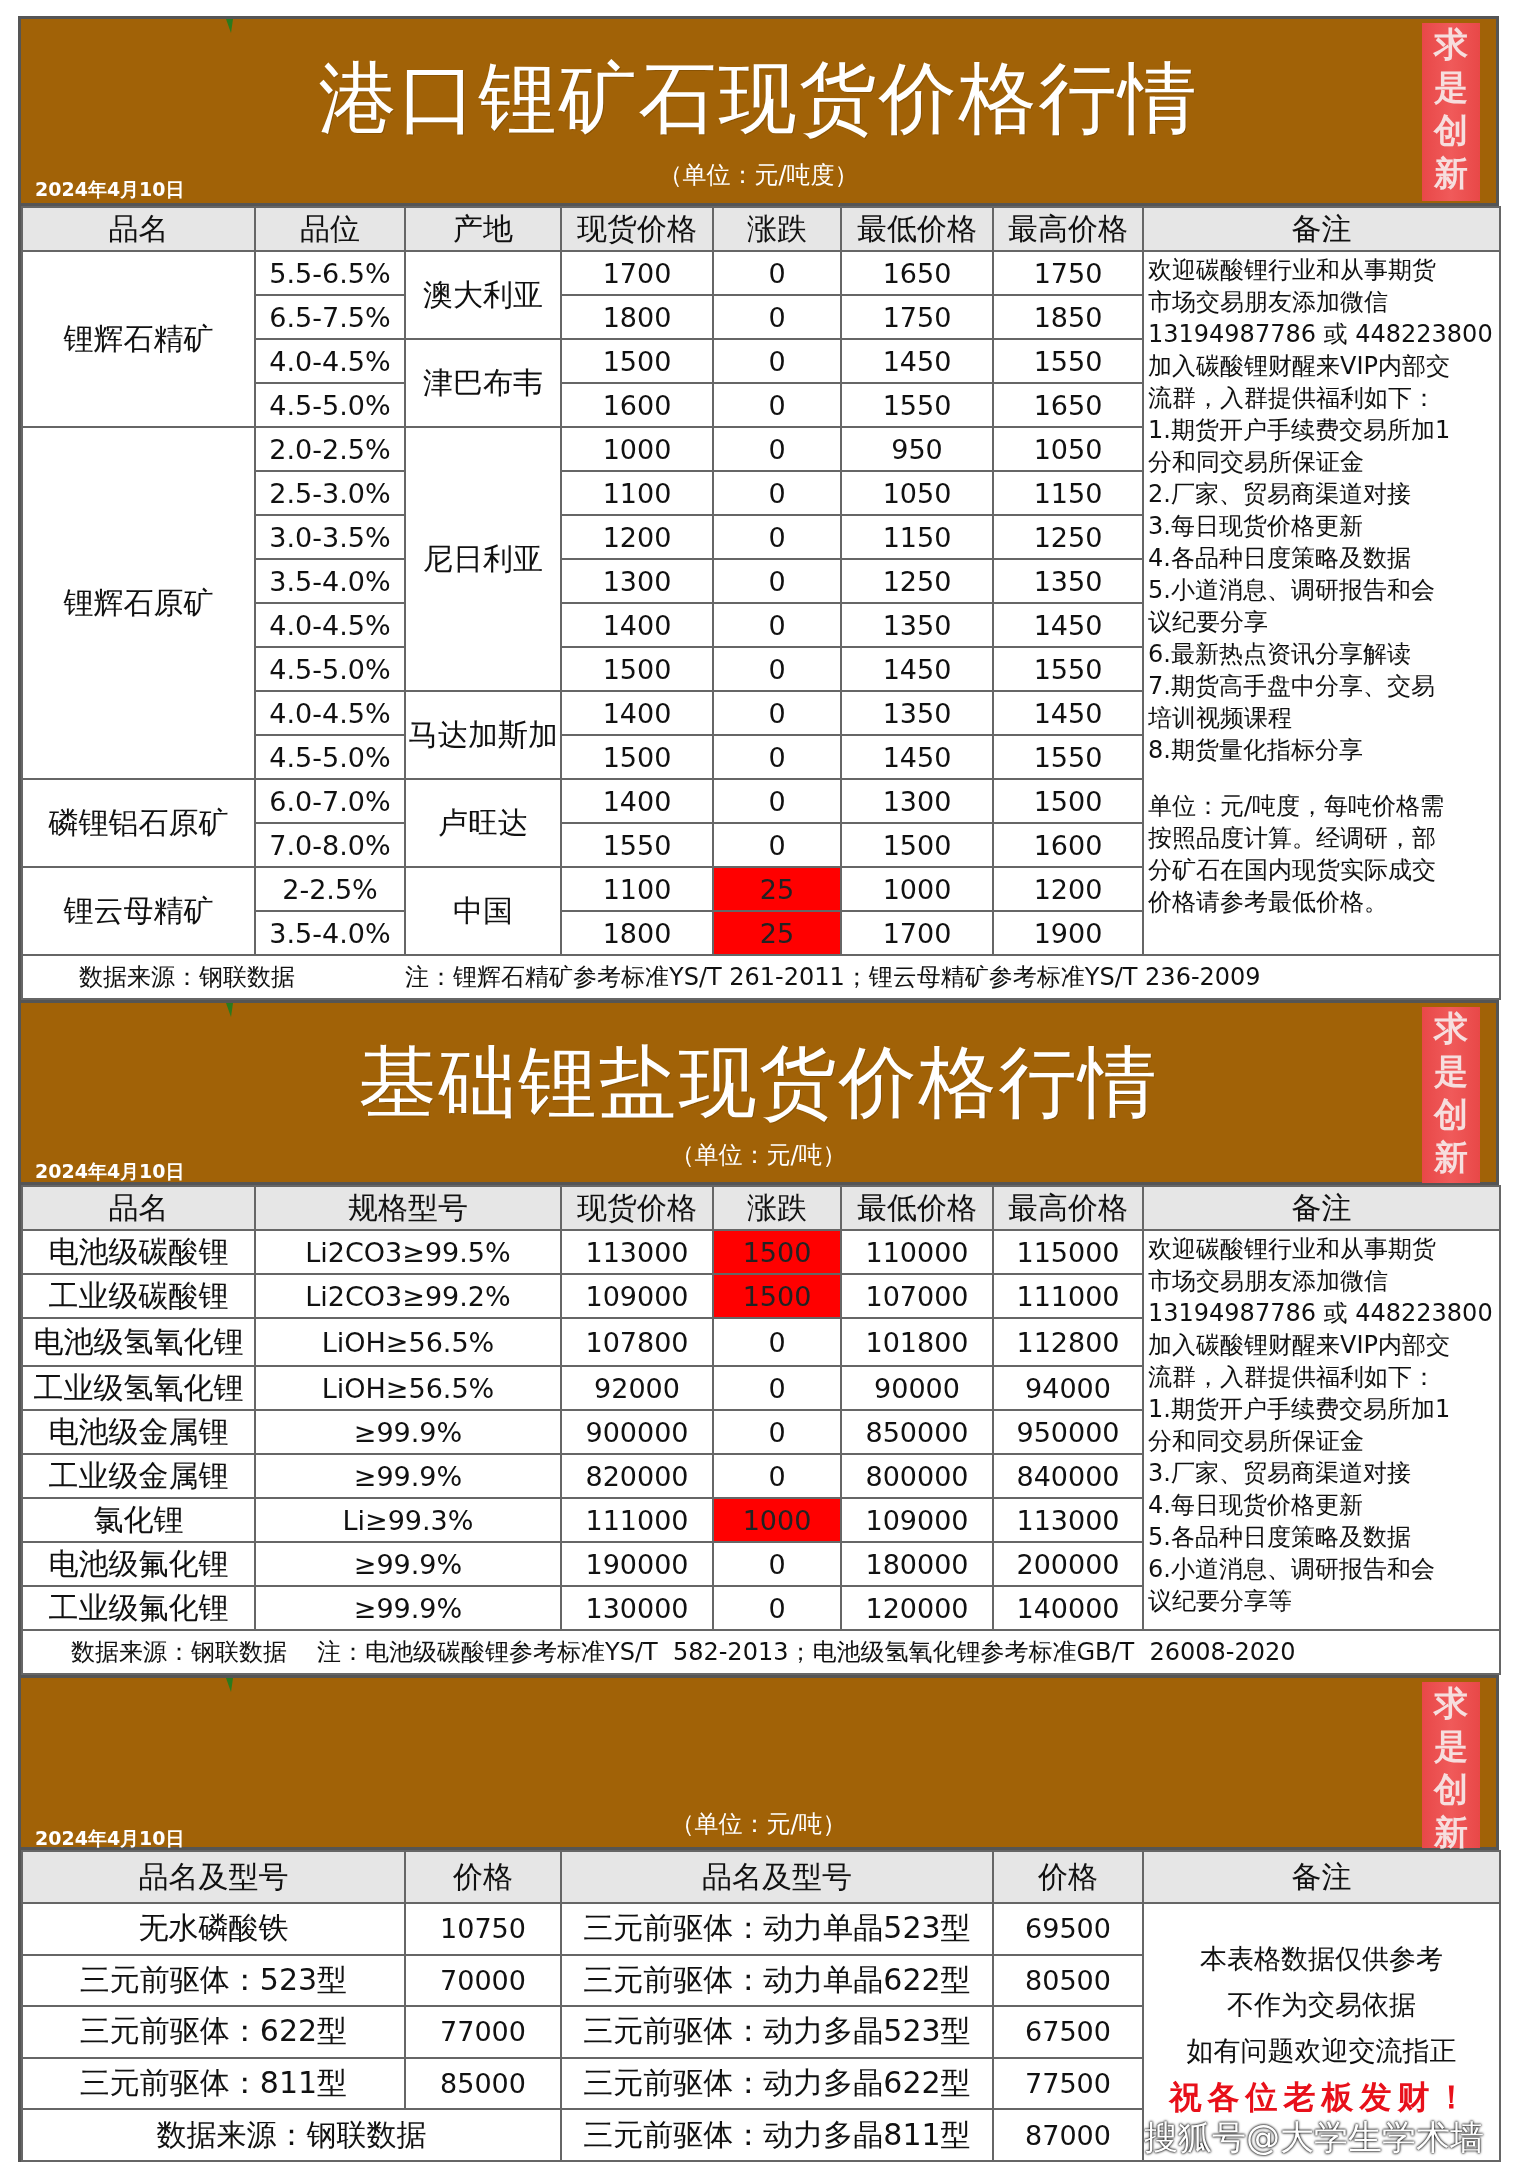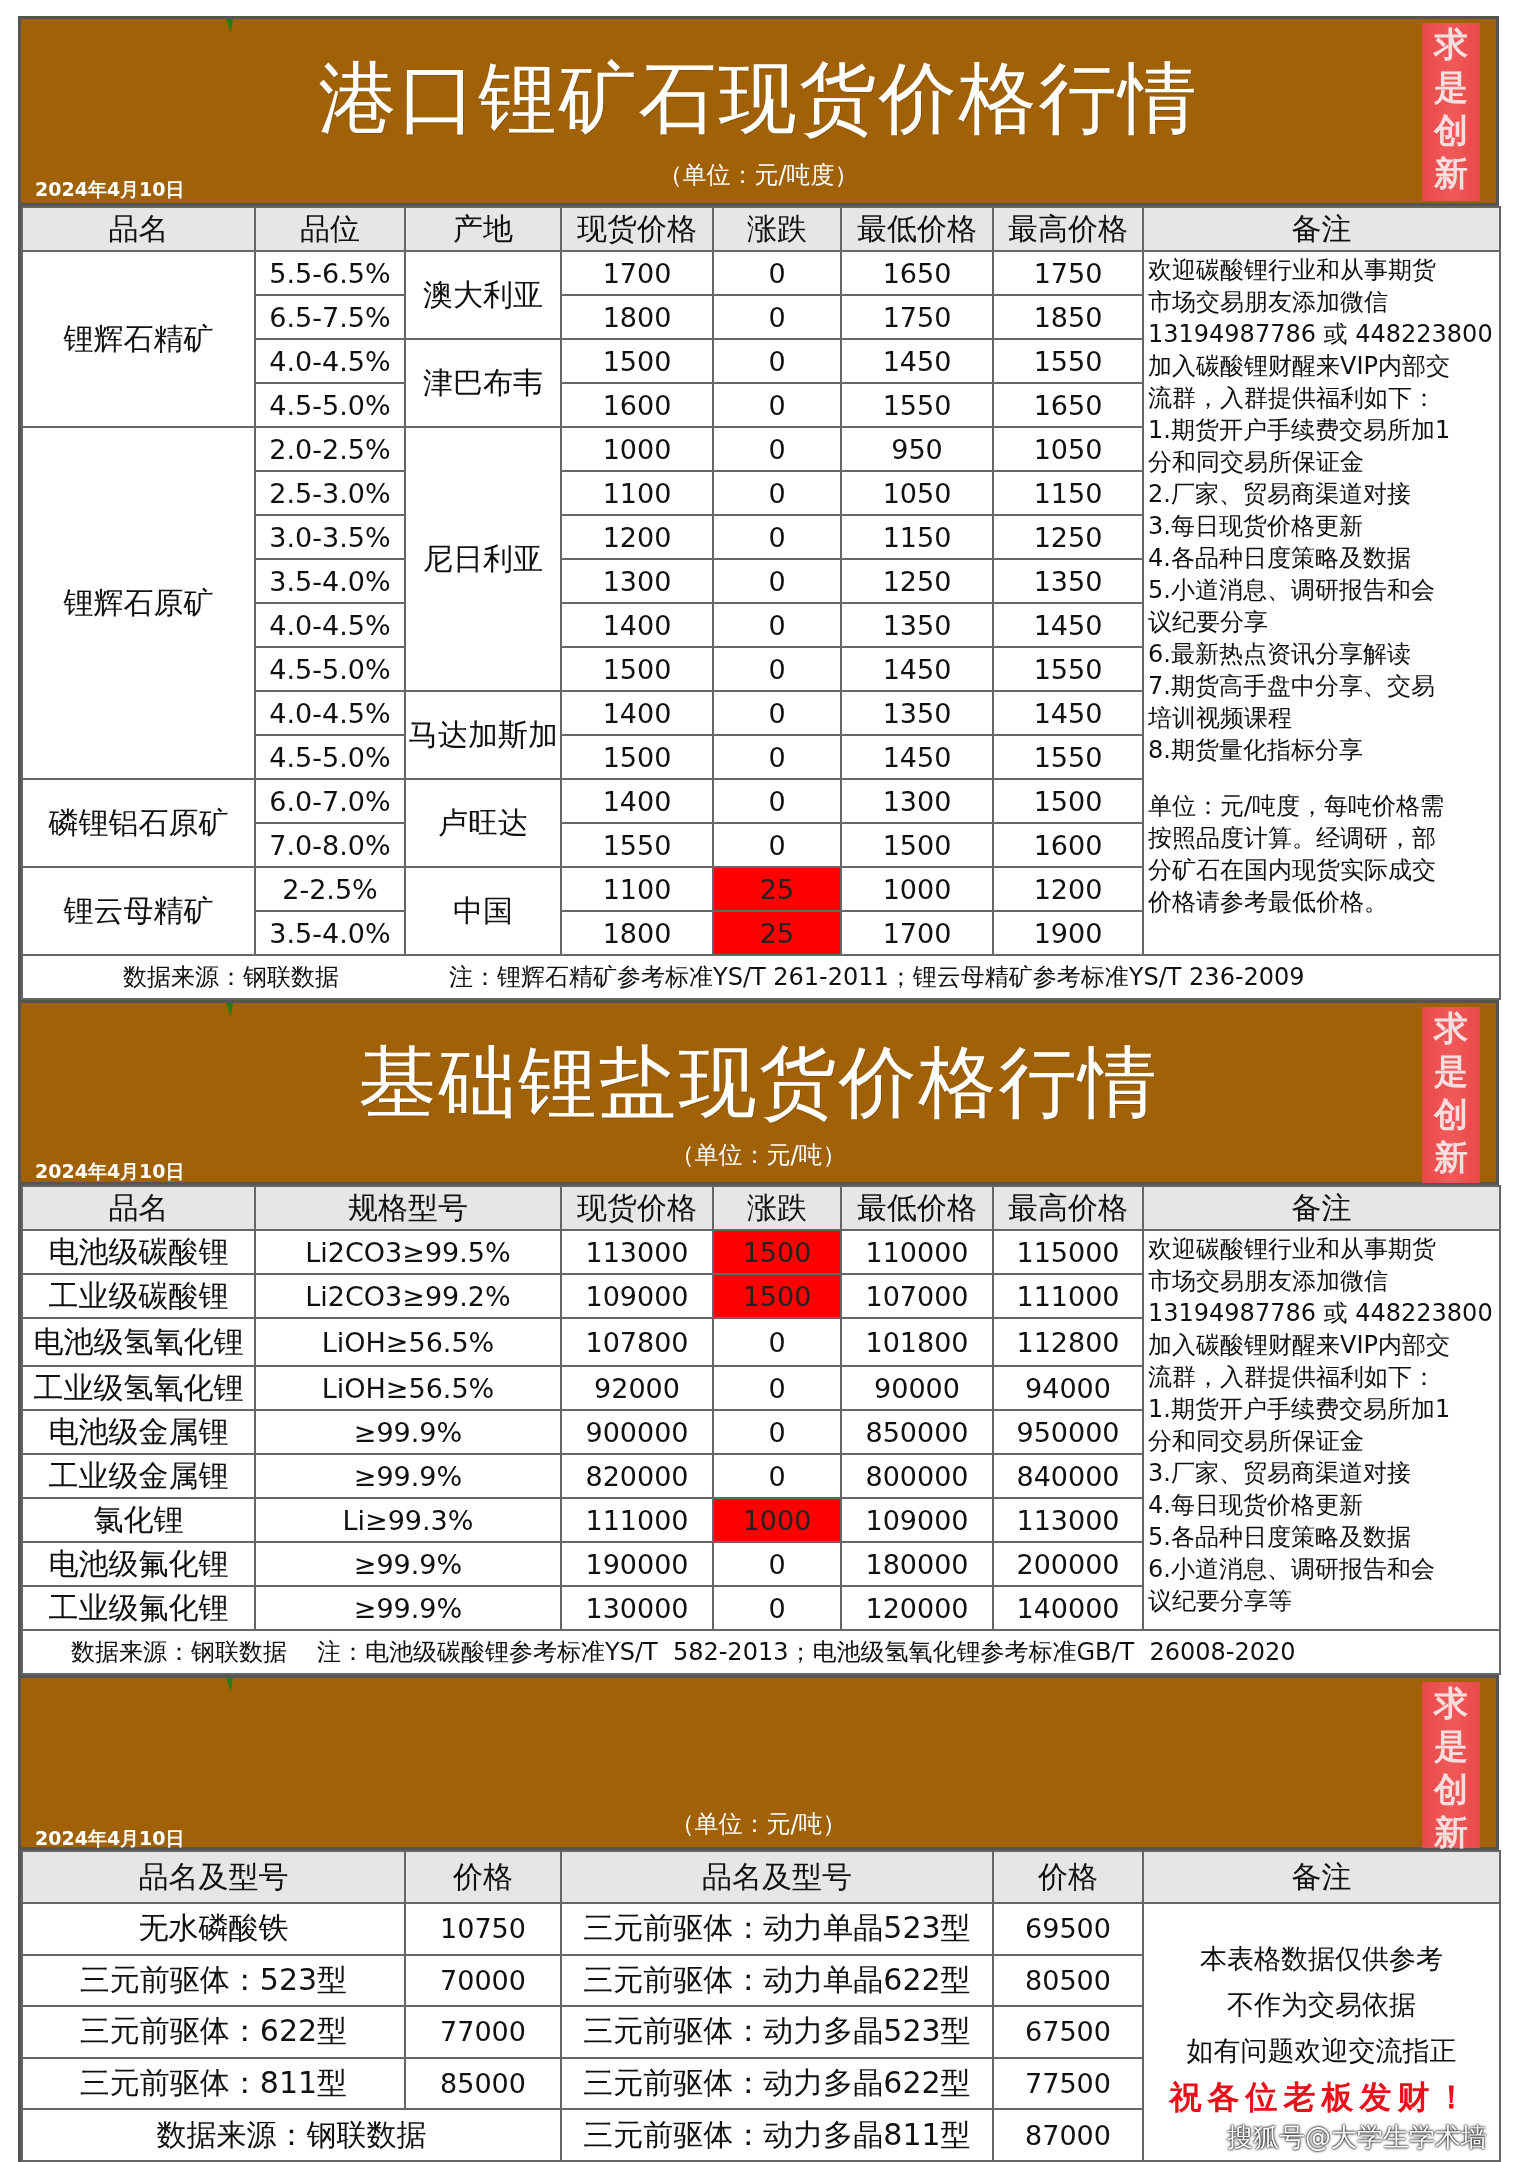--- a/index.html
+++ b/index.html
@@ -30,25 +30,25 @@
     border-left: 5px solid transparent; border-right: 2px solid transparent; border-top: 14px solid #2a7a1e; }
   table { border-collapse: collapse; width: 100%; table-layout: fixed; }
   td, th { border: 2px solid #666; text-align: center; vertical-align: middle; font-weight: normal; padding: 0; overflow: hidden; white-space: nowrap; }
   th { background: #e6e6e6; font-size: 30px; }
   td { font-size: 27px; background: #fff; }
   td.name { font-size: 30px; }
   td.red { background: #ff0000; color: #222; }
   td.remarks { text-align: left; vertical-align: top; white-space: normal; font-size: 24px; line-height: 32px; padding: 2px 4px; }
   td.remarks .gap { height: 24px; }
   td.remarks .line { display: block; white-space: nowrap; }
-  td.footer { font-size: 24px; text-align: left; padding-left: 100px; height: 44px; }
+  td.footer { font-size: 24px; text-align: left; padding-left: 56px; height: 44px; }
   td.footer .note { margin-left: 110px; }
   td.note3 { font-size: 27px; line-height: 46px; white-space: normal; vertical-align: middle; }
   .wish { color: #e8101a; font-weight: bold; font-size: 32px; letter-spacing: 6px; }
-  .watermark { color: #fff; font-size: 26px; text-shadow: 0 0 3px #000, 0 0 2px #000; display: block; margin-top: -6px; text-align: right; padding-right: 12px; }
+  .watermark { color: #fff; font-size: 34px; text-shadow: 0 0 3px #000, 0 0 2px #000; display: block; margin-top: -6px; text-align: left; padding-right: 12px; }
 </style>
 </head>
 <body>
 
 <div class="sheet">
 
   <div class="band" style="height:187px">
     <div class="leaf"></div>
     <div class="title" style="top:28px">港口锂矿石现货价格行情</div>
     <div class="unit" style="top:140px">（单位：元/吨度）</div>

